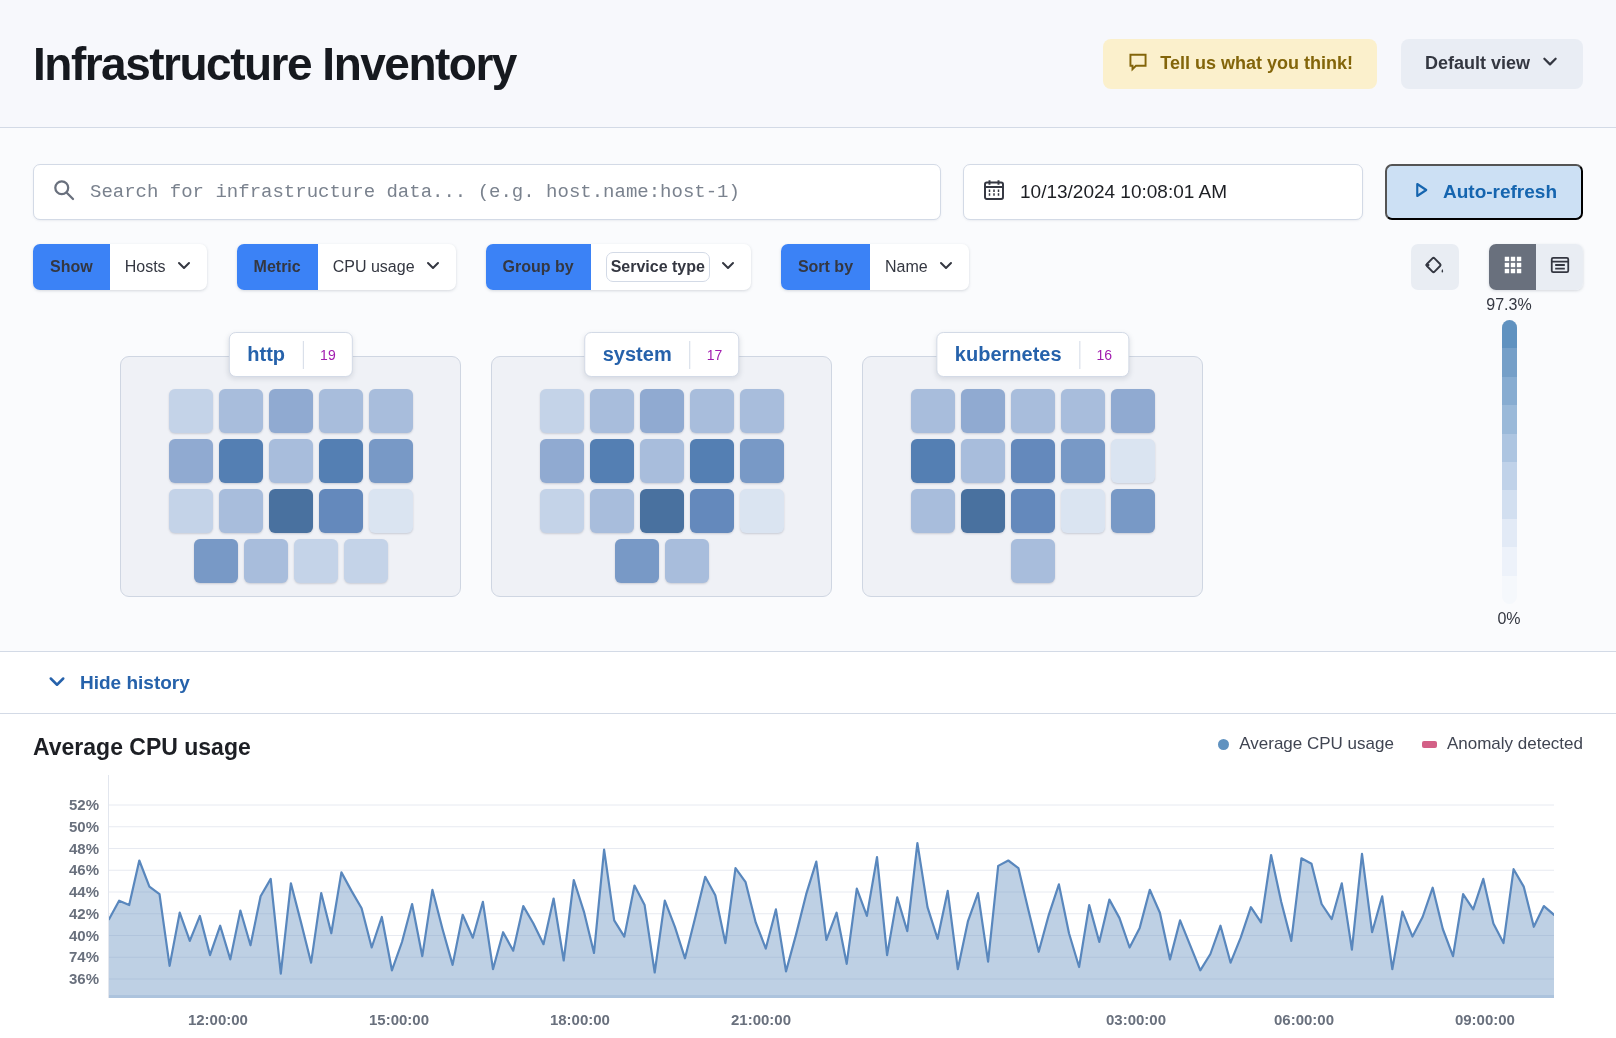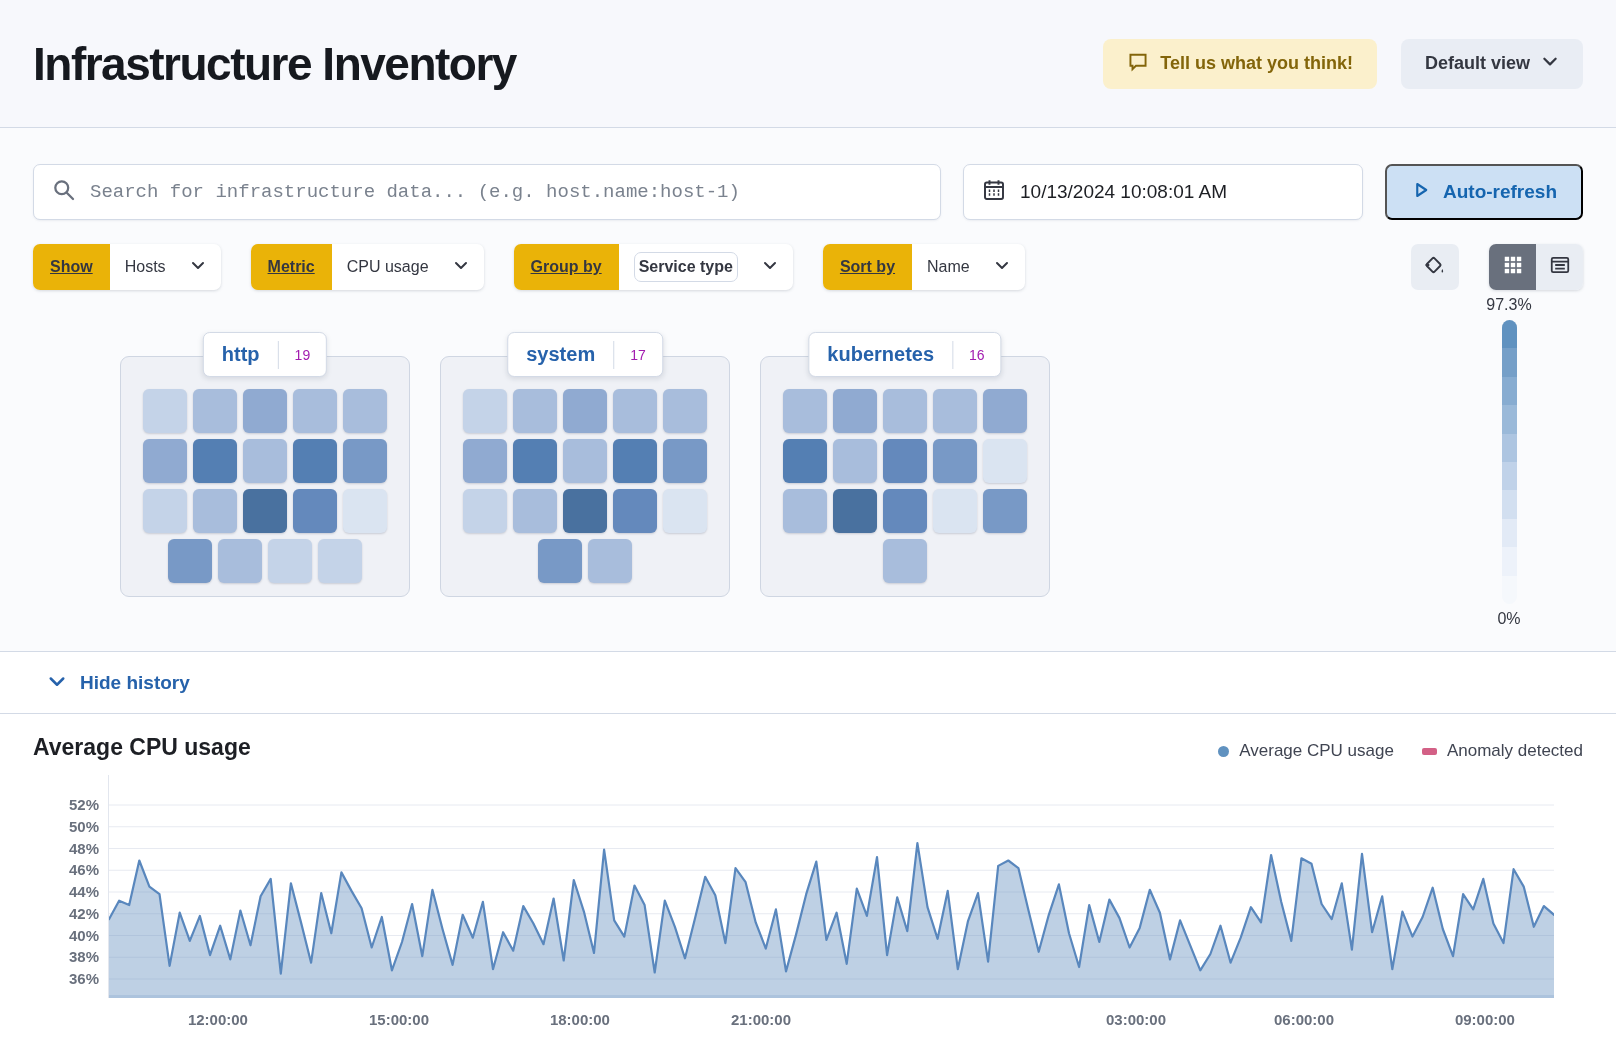--- a/index.html
+++ b/index.html
@@ -27,35 +27,35 @@
   .date-picker { width:400px; height:56px; background:#fff; border:1px solid #d3dae6; border-radius:7px;
                  display:flex; align-items:center; padding:0 18px; gap:14px; font-size:19px; color:#1d1f24;
                  box-shadow:0 1px 2px rgba(152,162,179,.15); cursor:pointer; }
   .btn-refresh { width:198px; height:56px; background:#cce0f4; color:#1565af; border-radius:7px;
                  display:flex; align-items:center; justify-content:center; gap:12px;
                  font-size:19px; font-weight:600; cursor:pointer; }
 
   .filter-row { display:flex; align-items:center; padding:24px 33px 0 33px; gap:30px; }
   .filter-ctl { display:flex; align-items:stretch; height:46px; border-radius:7px; overflow:hidden;
                 background:#fff; box-shadow:0 1px 3px rgba(120,130,145,.28); cursor:pointer; }
-  .filter-ctl .lbl { background:#eab308; display:flex; align-items:center; padding:0 17px;
-                     font-weight:700; font-size:16px; color:#343741;text-decoration:underline; }
-  .filter-ctl .val { display:flex; align-items:center; gap:24px; padding:0 15px; font-size:16px; color:#343741; }
+  .filter-ctl .lbl { background:#3b82f6; display:flex; align-items:center; padding:0 17px;
+                     font-weight:700; font-size:16px; color:#343741; }
+  .filter-ctl .val { display:flex; align-items:center; gap:10px; padding:0 15px; font-size:16px; color:#343741; }
   .filter-pill { border:1px solid #d3dae6; border-radius:7px; padding:5px 4px; font-weight:600; }
   .filter-spacer { flex:1; }
   .icon-btn { width:48px; height:46px; background:#e9edf3; border-radius:7px; display:flex;
               align-items:center; justify-content:center; cursor:pointer; }
   .view-toggle { display:flex; border-radius:7px; overflow:hidden; box-shadow:0 1px 3px rgba(120,130,145,.28); }
   .view-toggle .seg { width:47px; height:46px; display:flex; align-items:center; justify-content:center; cursor:pointer; }
   .seg-active { background:#69707d; }
   .seg-idle   { background:#e9edf3; }
 
   
   .waffle-row { display:flex; gap:30px; margin:66px 0 0 120px; }
-  .waffle-group { position:relative; width:290px; border:1px solid #cfd6e2; border-radius:9px; background:#eff1f6; }
+  .waffle-group { position:relative; width:341px; border:1px solid #cfd6e2; border-radius:9px; background:#eff1f6; }
   .waffle-group.tall { height:241px; }
   .waffle-group.short { height:96px; }
   .group-pill { position:absolute; top:-25px; left:50%; transform:translateX(-50%);
                 background:#fff; border:1px solid #d3dae6; border-radius:7px; height:45px;
                 display:flex; align-items:center; box-shadow:0 2px 5px rgba(100,110,130,.18); white-space:nowrap; cursor:pointer; }
   .group-pill .gname { color:#2662ab; font-weight:700; font-size:20px; padding:0 18px; }
   .group-pill .gdiv  { width:1px; height:28px; background:#d3dae6; }
   .group-pill .gcount{ color:#a21caf; font-size:14px; padding:0 16px; }
   .cells { display:flex; flex-direction:column; gap:6px; padding-top:32px; align-items:center; }
   .waffle-group.short .cells { padding-top:26px; }
@@ -70,21 +70,21 @@
   .scale-bar div { flex:1; }
   .scale-min { font-size:16px; color:#343741; margin-top:6px; }
 
   
   .history-row { height:62px; background:#fff; border-top:1px solid #d3dae6;
                  display:flex; align-items:center; padding-left:47px; gap:13px; cursor:pointer; }
   .history-row .txt { color:#2662ab; font-size:19px; font-weight:600; }
 
   
   .chart-section { background:#fff; border-top:1px solid #d3dae6; padding:20px 33px 0 33px; height:325px; }
-  .chart-head { display:flex; align-items:flex-end; justify-content:space-between; }
+  .chart-head { display:flex; align-items:flex-start; justify-content:space-between; }
   .chart-title { font-size:23px; font-weight:800; color:#1d1f24; }
   .chart-legend { display:flex; gap:28px; align-items:center; }
   .legend-item { display:flex; align-items:center; gap:10px; font-size:17px; color:#404552; cursor:pointer; }
   .swatch-dot { width:11px; height:11px; border-radius:50%; }
   .swatch-bar { width:15px; height:7px; border-radius:2px; }
 
   .chart-wrap { position:relative; margin-top:14px; height:260px;font-weight:bold; }
   .plot { position:absolute; left:75px; top:0; width:1445px; height:223px; border-left:1px solid #e2e6ee; }
   .ytick { position:absolute; left:0; width:66px; text-align:right; font-size:15px; color:#69707d; }
   .xtick { position:absolute; top:236px; width:90px; text-align:center; font-size:15px; color:#69707d; }
@@ -385,21 +385,21 @@
           <polyline points="0.0,144.2 10.1,125.7 20.2,130.1 30.3,85.5 40.4,111.6 50.5,119.2 60.6,190.9 70.7,137.7 80.8,165.9 90.9,140.9 101.0,180.1 111.2,150.7 121.3,184.4 131.4,135.5 141.5,170.3 151.6,121.3 161.7,103.9 171.8,198.6 181.9,108.3 192.0,147.4 202.1,187.7 212.2,118.1 222.3,158.3 232.4,97.4 242.5,115.9 252.6,133.3 262.7,172.5 272.8,142.0 282.9,195.3 293.0,167.0 303.1,129.0 313.3,181.2 323.4,114.8 333.5,154.0 343.6,189.9 353.7,139.8 363.8,162.7 373.9,126.8 384.0,194.2 394.1,157.2 404.2,175.7 414.3,131.1 424.4,148.5 434.5,169.2 444.6,123.5 454.7,185.5 464.8,105.0 474.9,136.6 485.0,177.9 495.1,74.6 505.2,145.3 515.3,161.6 525.5,110.5 535.6,130.1 545.7,197.5 555.8,125.7 565.9,151.8 576.0,183.3 586.1,143.1 596.2,101.8 606.3,120.3 616.4,168.1 626.5,93.1 636.6,107.2 646.7,147.4 656.8,173.6 666.9,134.4 677.0,196.4 687.1,159.4 697.2,119.2 707.3,86.6 717.4,164.8 727.6,137.7 737.7,188.8 747.8,113.7 757.9,140.9 768.0,82.2 778.1,180.1 788.2,122.4 798.3,156.2 808.4,68.1 818.5,132.2 828.6,163.8 838.7,115.9 848.8,194.2 858.9,146.4 869.0,118.1 879.1,186.6 889.2,90.9 899.3,85.5 909.4,93.1 919.5,135.5 929.7,176.8 939.8,139.8 949.9,109.4 960.0,158.3 970.1,192.0 980.2,130.1 990.3,167.0 1000.4,124.6 1010.5,143.1 1020.6,172.5 1030.7,152.9 1040.8,114.8 1050.9,137.7 1061.0,184.4 1071.1,145.3 1081.2,170.3 1091.3,195.3 1101.4,179.0 1111.5,150.7 1121.6,187.7 1131.7,162.7 1141.9,132.2 1152.0,147.4 1162.1,80.0 1172.2,126.8 1182.3,165.9 1192.4,83.3 1202.5,88.7 1212.6,129.0 1222.7,144.2 1232.8,108.3 1242.9,174.6 1253.0,78.9 1263.1,157.2 1273.2,121.3 1283.3,194.2 1293.4,136.6 1303.5,161.6 1313.6,142.0 1323.7,112.7 1333.8,154.0 1344.0,181.2 1354.1,119.2 1364.2,134.4 1374.3,103.9 1384.4,148.5 1394.5,168.1 1404.6,94.2 1414.7,111.6 1424.8,151.8 1434.9,131.1 1445.0,139.8" fill="none" stroke="#5987BD" stroke-width="2.2" stroke-linejoin="round" stroke-linecap="round"></polyline>
         </svg>
     </div>
   <div class="ytick" style="top: 21px;">52%</div>
       <div class="ytick" style="top: 42.75px;">50%</div>
       <div class="ytick" style="top: 64.5px;">48%</div>
       <div class="ytick" style="top: 86.25px;">46%</div>
       <div class="ytick" style="top: 108px;">44%</div>
       <div class="ytick" style="top: 129.75px;">42%</div>
       <div class="ytick" style="top: 151.5px;">40%</div>
-      <div class="ytick" style="top: 173.25px;">38%</div>
+      <div class="ytick" style="top: 173.25px;">74%</div>
       <div class="ytick" style="top: 195px;">36%</div>
       <div class="xtick" style="left: 139.964px;">12:00:00</div>
       <div class="xtick" style="left: 321.023px;">15:00:00</div>
       <div class="xtick" style="left: 501.937px;">18:00:00</div>
       <div class="xtick" style="left: 682.995px;">21:00:00</div>
       <div class="xtick" style="left: 863.909px; margin-top: 44px;">00:00:00</div>
       <div class="xtick" style="left: 1058px;">03:00:00</div>
       <div class="xtick" style="left: 1226.03px;">06:00:00</div>
       <div class="xtick" style="left: 1406.94px;">09:00:00</div>
     </div>

